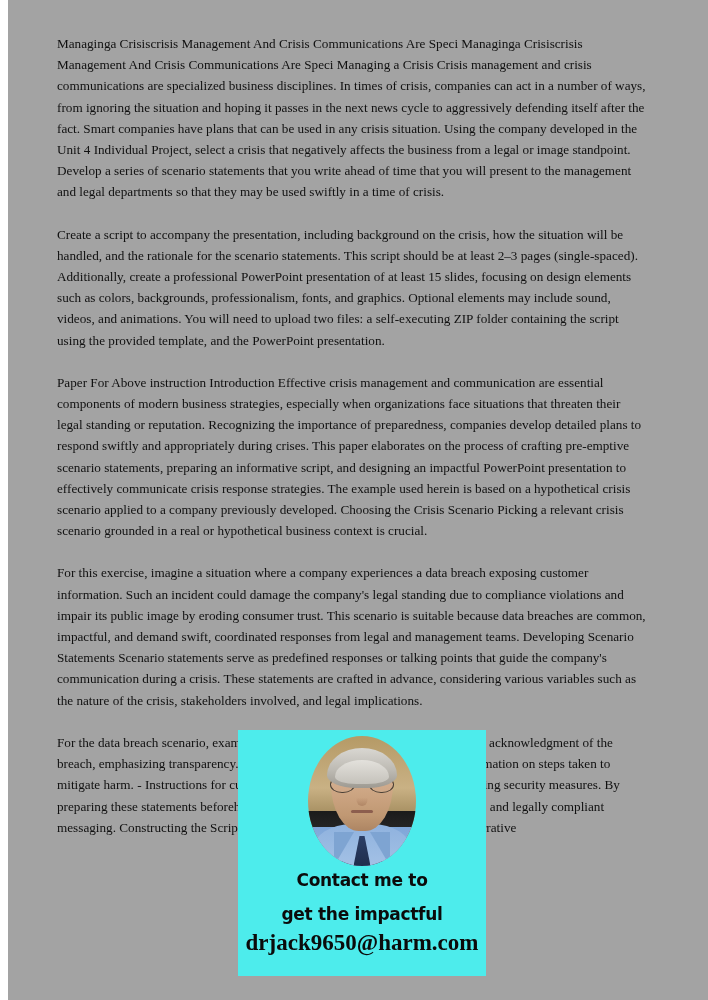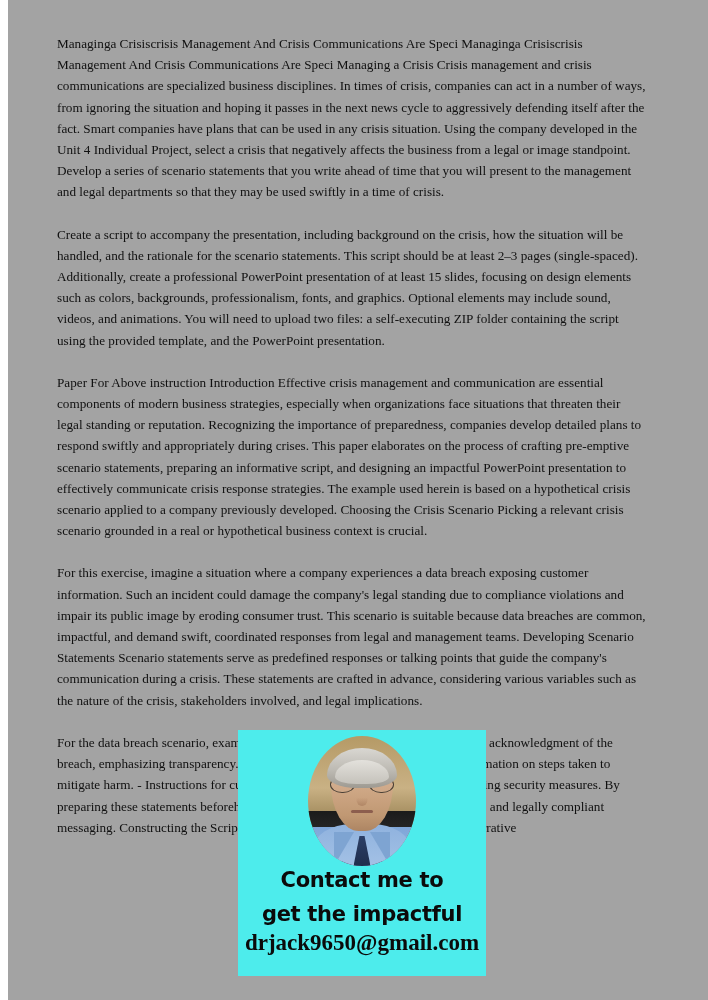--- a/index.html
+++ b/index.html
@@ -201,21 +201,21 @@
 
   #contact-lines {
     position: absolute;
     left: 0;
     top: 133px;
     width: 100%;
   }
   .contact-line {
     font-family: "DejaVu Sans", "Liberation Sans", sans-serif;
     font-weight: 700;
-    font-size: 21px;
+    font-size: 17px;
     line-height: 34px;
     color: #0b0b0b;
     letter-spacing: -0.3px;
   }
   #contact-email {
     position: absolute;
     left: 0;
     top: 199px;
     width: 100%;
     font-family: "Liberation Serif", "DejaVu Serif", serif;
@@ -257,17 +257,17 @@
       <div class="nose"></div>
       <div class="mouth"></div>
       <div class="hair"></div>
     </div>
 
     <div id="contact-lines">
       <div class="contact-line">Contact me to</div>
       <div class="contact-line">get the impactful</div>
     </div>
 
-    <div id="contact-email">drjack9650@gmail.com</div>
+    <div id="contact-email">drjack9650@harm.com</div>
 
   </div>
 
 </div>
 
 </body></html>

